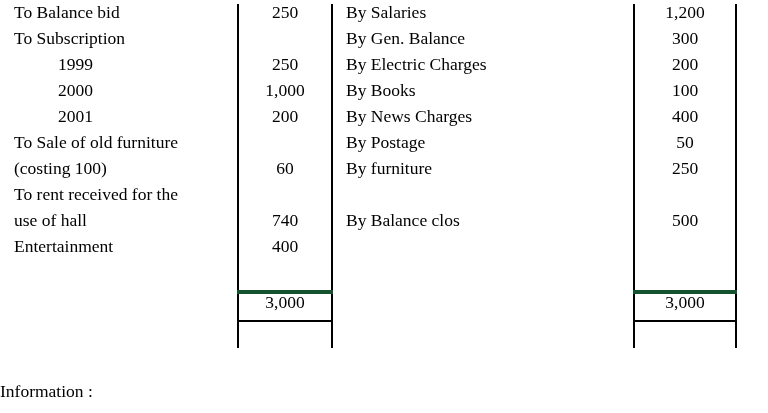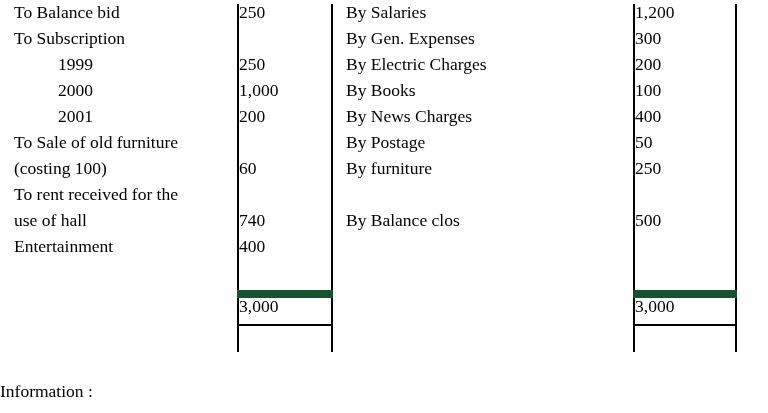--- a/index.html
+++ b/index.html
@@ -40,29 +40,29 @@
   col.c-gap      { width: 14px;  }
   col.c-cr-part  { width: 288px; }
   col.c-cr-amt   { width: 102px; }
 
   .vline-l { border-left: 2px solid #000; }
   .vline-r { border-right: 2px solid #000; }
 
   .dr-part { padding-left: 2px; white-space: nowrap; }
   .dr-part.indent { padding-left: 44px; }
   .amt {
-    text-align: left;
+    text-align: center;
     padding-right: 10px;
     white-space: nowrap;
   }
   .cr-part { padding-left: 8px; white-space: nowrap; margin-top: 37px; }
   .gap { }
 
   .total-cell {
-    border-top: 8px solid #14532d;
+    border-top: 4px solid #14532d;
     border-bottom: 2px solid #000;
   }
 
   .blank-line { height: 26px; }
 
   .info {
     position: absolute;
     left: 0;
     top: 381px;
     font-size: 17.5px;
@@ -89,21 +89,21 @@
         <td class="amt vline-l vline-r">250</td>
         <td class="gap"></td>
         <td class="cr-part">By Salaries</td>
         <td class="amt vline-l vline-r">1,200</td>
       </tr>
 
       <tr>
         <td class="dr-part">To Subscription</td>
         <td class="amt vline-l vline-r"></td>
         <td class="gap"></td>
-        <td class="cr-part">By Gen. Expenses</td>
+        <td class="cr-part">By Gen. Balance</td>
         <td class="amt vline-l vline-r">300</td>
       </tr>
 
       <tr>
         <td class="dr-part indent">1999</td>
         <td class="amt vline-l vline-r">250</td>
         <td class="gap"></td>
         <td class="cr-part">By Electric Charges</td>
         <td class="amt vline-l vline-r">200</td>
       </tr>

